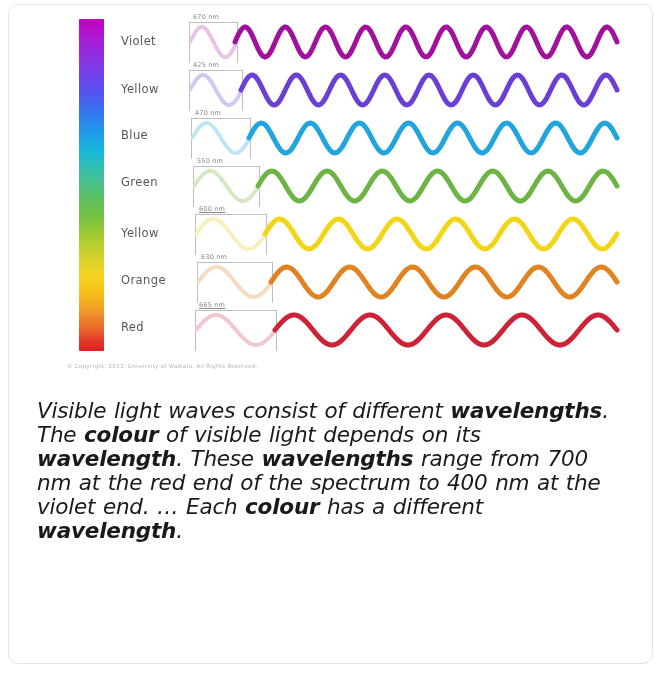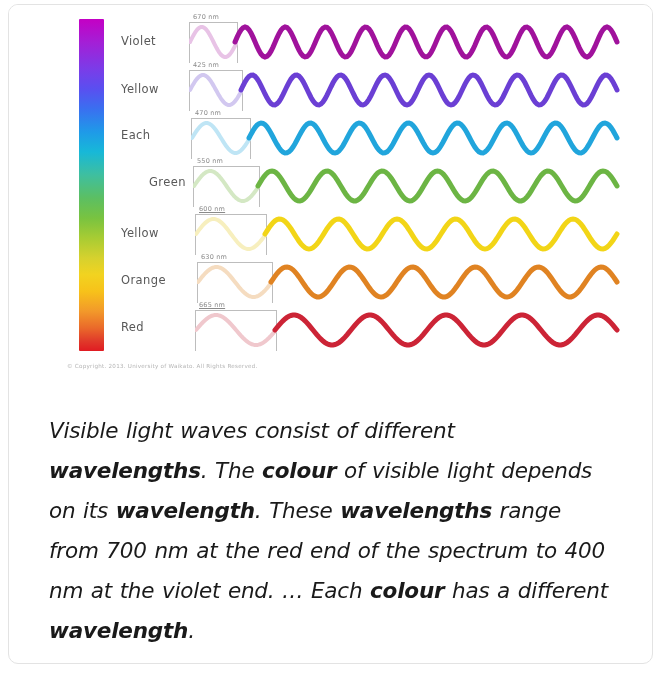--- a/index.html
+++ b/index.html
@@ -108,24 +108,24 @@
   
   .caption {
     position: absolute;
     left: 0;
     top: 392px;
     width: 643px;
     padding: 0 26px;
     box-sizing: border-box;
   }
   .caption p {
-    margin: 14px;
+    margin: 2px;
     font-family: "DejaVu Sans", sans-serif;
     font-size: 21.5px;
-    line-height: 40px;
+    line-height: 24px;
     color: #1a1a1a;
     font-style: italic;
     letter-spacing: -0.2px;
     word-spacing: 1px;
   }
   .caption b {
     font-weight: bold;
     font-style: italic;
   }
 </style>
@@ -150,30 +150,30 @@
         </svg>
         <div class="color-label" style="top: 77px;">Yellow</div>
         <div class="wl-label" style="left: 184px; top: 56px;">425 nm</div>
         <div class="bracket" style="left: 180px; top: 65px; width: 52px; height: 40px;"></div>
         <svg class="ghost-svg" width="54" height="46" style="left: 180px; top: 62px;">
           <path d="M1.00 23.00 L1.87 21.43 L2.73 19.88 L3.60 18.36 L4.47 16.90 L5.33 15.50 L6.20 14.18 L7.07 12.96 L7.93 11.85 L8.80 10.86 L9.67 10.01 L10.53 9.30 L11.40 8.73 L12.27 8.33 L13.13 8.08 L14.00 8.00 L14.87 8.08 L15.73 8.33 L16.60 8.73 L17.47 9.30 L18.33 10.01 L19.20 10.86 L20.07 11.85 L20.93 12.96 L21.80 14.18 L22.67 15.50 L23.53 16.90 L24.40 18.36 L25.27 19.88 L26.13 21.43 L27.00 23.00 L27.87 24.57 L28.73 26.12 L29.60 27.64 L30.47 29.10 L31.33 30.50 L32.20 31.82 L33.07 33.04 L33.93 34.15 L34.80 35.14 L35.67 35.99 L36.53 36.70 L37.40 37.27 L38.27 37.67 L39.13 37.92 L40.00 38.00 L40.87 37.92 L41.73 37.67 L42.60 37.27 L43.47 36.70 L44.33 35.99 L45.20 35.14 L46.07 34.15 L46.93 33.04 L47.80 31.82 L48.67 30.50 L49.53 29.10 L50.40 27.64 L51.27 26.12 L52.13 24.57 L53.00 23.00" fill="none" stroke="#d2c8f0" stroke-width="4" stroke-linecap="round"></path>
         </svg>
         <svg class="wave-svg" width="384" height="46" style="left: 228px; top: 62px;">
           <path d="M4.00 23.00 L6.00 18.80 L8.00 14.93 L10.00 11.71 L12.00 9.39 L14.00 8.17 L16.00 8.13 L18.00 9.29 L20.00 11.55 L22.00 14.72 L24.00 18.56 L26.00 22.75 L28.00 26.96 L30.00 30.86 L32.00 34.12 L34.00 36.50 L36.00 37.79 L38.00 37.90 L40.00 36.81 L42.00 34.62 L44.00 31.49 L46.00 27.68 L48.00 23.50 L50.00 19.28 L52.00 15.36 L54.00 12.04 L56.00 9.61 L58.00 8.25 L60.00 8.08 L62.00 9.09 L64.00 11.23 L66.00 14.31 L68.00 18.08 L70.00 22.25 L72.00 26.48 L74.00 30.43 L76.00 33.78 L78.00 36.27 L80.00 37.70 L82.00 37.95 L84.00 37.00 L86.00 34.93 L88.00 31.90 L90.00 28.16 L92.00 24.00 L94.00 19.77 L96.00 15.79 L98.00 12.39 L100.00 9.85 L102.00 8.35 L104.00 8.03 L106.00 8.91 L108.00 10.92 L110.00 13.90 L112.00 17.61 L114.00 21.75 L116.00 25.99 L118.00 29.99 L120.00 33.43 L122.00 36.03 L124.00 37.59 L126.00 37.98 L128.00 37.17 L130.00 35.22 L132.00 32.30 L134.00 28.62 L136.00 24.50 L138.00 20.26 L140.00 16.23 L142.00 12.75 L144.00 10.09 L146.00 8.47 L148.00 8.01 L150.00 8.75 L152.00 10.63 L154.00 13.51 L156.00 17.14 L158.00 21.25 L160.00 25.49 L162.00 29.54 L164.00 33.06 L166.00 35.78 L168.00 37.47 L170.00 38.00 L172.00 37.33 L174.00 35.51 L176.00 32.68 L178.00 29.09 L180.00 25.00 L182.00 20.75 L184.00 16.69 L186.00 13.13 L188.00 10.36 L190.00 8.60 L192.00 8.00 L194.00 8.60 L196.00 10.36 L198.00 13.13 L200.00 16.69 L202.00 20.75 L204.00 25.00 L206.00 29.09 L208.00 32.68 L210.00 35.51 L212.00 37.33 L214.00 38.00 L216.00 37.47 L218.00 35.78 L220.00 33.06 L222.00 29.54 L224.00 25.49 L226.00 21.25 L228.00 17.14 L230.00 13.51 L232.00 10.63 L234.00 8.75 L236.00 8.01 L238.00 8.47 L240.00 10.09 L242.00 12.75 L244.00 16.23 L246.00 20.26 L248.00 24.50 L250.00 28.62 L252.00 32.30 L254.00 35.22 L256.00 37.17 L258.00 37.98 L260.00 37.59 L262.00 36.03 L264.00 33.43 L266.00 29.99 L268.00 25.99 L270.00 21.75 L272.00 17.61 L274.00 13.90 L276.00 10.92 L278.00 8.91 L280.00 8.03 L282.00 8.35 L284.00 9.85 L286.00 12.39 L288.00 15.79 L290.00 19.77 L292.00 24.00 L294.00 28.16 L296.00 31.90 L298.00 34.93 L300.00 37.00 L302.00 37.95 L304.00 37.70 L306.00 36.27 L308.00 33.78 L310.00 30.43 L312.00 26.48 L314.00 22.25 L316.00 18.08 L318.00 14.31 L320.00 11.23 L322.00 9.09 L324.00 8.08 L326.00 8.25 L328.00 9.61 L330.00 12.04 L332.00 15.36 L334.00 19.28 L336.00 23.50 L338.00 27.68 L340.00 31.49 L342.00 34.62 L344.00 36.81 L346.00 37.90 L348.00 37.79 L350.00 36.50 L352.00 34.12 L354.00 30.86 L356.00 26.96 L358.00 22.75 L360.00 18.56 L362.00 14.72 L364.00 11.55 L366.00 9.29 L368.00 8.13 L370.00 8.17 L372.00 9.39 L374.00 11.71 L376.00 14.93 L378.00 18.80 L380.00 23.00" fill="none" stroke="#6b3fd4" stroke-width="5" stroke-linecap="round"></path>
         </svg>
-        <div class="color-label" style="top: 123px;">Each</div>
+        <div class="color-label" style="top: 123px;">Blue</div>
         <div class="wl-label" style="left: 186px; top: 104px;">470 nm</div>
         <div class="bracket" style="left: 182px; top: 113px; width: 58px; height: 40px;"></div>
         <svg class="ghost-svg" width="60" height="46" style="left: 182px; top: 110px;">
           <path d="M1.00 23.00 L1.97 21.43 L2.93 19.88 L3.90 18.36 L4.87 16.90 L5.83 15.50 L6.80 14.18 L7.77 12.96 L8.73 11.85 L9.70 10.86 L10.67 10.01 L11.63 9.30 L12.60 8.73 L13.57 8.33 L14.53 8.08 L15.50 8.00 L16.47 8.08 L17.43 8.33 L18.40 8.73 L19.37 9.30 L20.33 10.01 L21.30 10.86 L22.27 11.85 L23.23 12.96 L24.20 14.18 L25.17 15.50 L26.13 16.90 L27.10 18.36 L28.07 19.88 L29.03 21.43 L30.00 23.00 L30.97 24.57 L31.93 26.12 L32.90 27.64 L33.87 29.10 L34.83 30.50 L35.80 31.82 L36.77 33.04 L37.73 34.15 L38.70 35.14 L39.67 35.99 L40.63 36.70 L41.60 37.27 L42.57 37.67 L43.53 37.92 L44.50 38.00 L45.47 37.92 L46.43 37.67 L47.40 37.27 L48.37 36.70 L49.33 35.99 L50.30 35.14 L51.27 34.15 L52.23 33.04 L53.20 31.82 L54.17 30.50 L55.13 29.10 L56.10 27.64 L57.07 26.12 L58.03 24.57 L59.00 23.00" fill="none" stroke="#bfe5f5" stroke-width="4" stroke-linecap="round"></path>
         </svg>
         <svg class="wave-svg" width="376" height="46" style="left: 236px; top: 110px;">
           <path d="M4.00 23.00 L6.00 19.20 L8.00 15.65 L10.00 12.58 L12.00 10.18 L14.00 8.63 L16.00 8.01 L18.00 8.37 L20.00 9.68 L22.00 11.86 L24.00 14.77 L26.00 18.22 L28.00 21.98 L30.00 25.80 L32.00 29.44 L34.00 32.66 L36.00 35.25 L38.00 37.05 L40.00 37.92 L42.00 37.82 L44.00 36.76 L46.00 34.80 L48.00 32.06 L50.00 28.74 L52.00 25.04 L54.00 21.21 L56.00 17.50 L58.00 14.14 L60.00 11.36 L62.00 9.35 L64.00 8.22 L66.00 8.05 L68.00 8.87 L70.00 10.60 L72.00 13.14 L74.00 16.33 L76.00 19.95 L78.00 23.77 L80.00 27.54 L82.00 31.01 L84.00 33.96 L86.00 36.20 L88.00 37.57 L90.00 38.00 L92.00 37.44 L94.00 35.95 L96.00 33.61 L98.00 30.57 L100.00 27.05 L102.00 23.26 L104.00 19.45 L106.00 15.87 L108.00 12.76 L110.00 10.32 L112.00 8.70 L114.00 8.02 L116.00 8.31 L118.00 9.57 L120.00 11.69 L122.00 14.56 L124.00 17.98 L126.00 21.72 L128.00 25.55 L130.00 29.21 L132.00 32.47 L134.00 35.11 L136.00 36.95 L138.00 37.89 L140.00 37.86 L142.00 36.86 L144.00 34.95 L146.00 32.27 L148.00 28.98 L150.00 25.30 L152.00 21.47 L154.00 17.74 L156.00 14.35 L158.00 11.53 L160.00 9.45 L162.00 8.26 L164.00 8.03 L166.00 8.78 L168.00 10.46 L170.00 12.95 L172.00 16.10 L174.00 19.70 L176.00 23.51 L178.00 27.29 L180.00 30.79 L182.00 33.79 L184.00 36.07 L186.00 37.51 L188.00 38.00 L190.00 37.51 L192.00 36.07 L194.00 33.79 L196.00 30.79 L198.00 27.29 L200.00 23.51 L202.00 19.70 L204.00 16.10 L206.00 12.95 L208.00 10.46 L210.00 8.78 L212.00 8.03 L214.00 8.26 L216.00 9.45 L218.00 11.53 L220.00 14.35 L222.00 17.74 L224.00 21.47 L226.00 25.30 L228.00 28.98 L230.00 32.27 L232.00 34.95 L234.00 36.86 L236.00 37.86 L238.00 37.89 L240.00 36.95 L242.00 35.11 L244.00 32.47 L246.00 29.21 L248.00 25.55 L250.00 21.72 L252.00 17.98 L254.00 14.56 L256.00 11.69 L258.00 9.57 L260.00 8.31 L262.00 8.02 L264.00 8.70 L266.00 10.32 L268.00 12.76 L270.00 15.87 L272.00 19.45 L274.00 23.26 L276.00 27.05 L278.00 30.57 L280.00 33.61 L282.00 35.95 L284.00 37.44 L286.00 38.00 L288.00 37.57 L290.00 36.20 L292.00 33.96 L294.00 31.01 L296.00 27.54 L298.00 23.77 L300.00 19.95 L302.00 16.33 L304.00 13.14 L306.00 10.60 L308.00 8.87 L310.00 8.05 L312.00 8.22 L314.00 9.35 L316.00 11.36 L318.00 14.14 L320.00 17.50 L322.00 21.21 L324.00 25.04 L326.00 28.74 L328.00 32.06 L330.00 34.80 L332.00 36.76 L334.00 37.82 L336.00 37.92 L338.00 37.05 L340.00 35.25 L342.00 32.66 L344.00 29.44 L346.00 25.80 L348.00 21.98 L350.00 18.22 L352.00 14.77 L354.00 11.86 L356.00 9.68 L358.00 8.37 L360.00 8.01 L362.00 8.63 L364.00 10.18 L366.00 12.58 L368.00 15.65 L370.00 19.20 L372.00 23.00" fill="none" stroke="#21a5dc" stroke-width="5" stroke-linecap="round"></path>
         </svg>
-        <div class="color-label" style="top: 170px; margin-left: 28px;">Green</div>
+        <div class="color-label" style="top: 170px;">Green</div>
         <div class="wl-label" style="left: 188px; top: 152px;">550 nm</div>
         <div class="bracket" style="left: 184px; top: 161px; width: 65px; height: 40px;"></div>
         <svg class="ghost-svg" width="67" height="46" style="left: 184px; top: 158px;">
           <path d="M1.00 23.00 L2.08 21.43 L3.17 19.88 L4.25 18.36 L5.33 16.90 L6.42 15.50 L7.50 14.18 L8.58 12.96 L9.67 11.85 L10.75 10.86 L11.83 10.01 L12.92 9.30 L14.00 8.73 L15.08 8.33 L16.17 8.08 L17.25 8.00 L18.33 8.08 L19.42 8.33 L20.50 8.73 L21.58 9.30 L22.67 10.01 L23.75 10.86 L24.83 11.85 L25.92 12.96 L27.00 14.18 L28.08 15.50 L29.17 16.90 L30.25 18.36 L31.33 19.88 L32.42 21.43 L33.50 23.00 L34.58 24.57 L35.67 26.12 L36.75 27.64 L37.83 29.10 L38.92 30.50 L40.00 31.82 L41.08 33.04 L42.17 34.15 L43.25 35.14 L44.33 35.99 L45.42 36.70 L46.50 37.27 L47.58 37.67 L48.67 37.92 L49.75 38.00 L50.83 37.92 L51.92 37.67 L53.00 37.27 L54.08 36.70 L55.17 35.99 L56.25 35.14 L57.33 34.15 L58.42 33.04 L59.50 31.82 L60.58 30.50 L61.67 29.10 L62.75 27.64 L63.83 26.12 L64.92 24.57 L66.00 23.00" fill="none" stroke="#d4e8c4" stroke-width="4" stroke-linecap="round"></path>
         </svg>
         <svg class="wave-svg" width="367" height="46" style="left: 245px; top: 158px;">
           <path d="M4.00 23.00 L5.99 19.63 L7.99 16.42 L9.98 13.56 L11.98 11.18 L13.97 9.41 L15.97 8.33 L17.96 8.00 L19.96 8.45 L21.95 9.63 L23.94 11.51 L25.94 13.97 L27.93 16.90 L29.93 20.14 L31.92 23.52 L33.92 26.88 L35.91 30.04 L37.91 32.84 L39.90 35.14 L41.89 36.81 L43.89 37.77 L45.88 37.98 L47.88 37.42 L49.87 36.12 L51.87 34.15 L53.86 31.60 L55.86 28.62 L57.85 25.35 L59.84 21.95 L61.84 18.61 L63.83 15.50 L65.83 12.77 L67.82 10.56 L69.82 9.00 L71.81 8.15 L73.81 8.06 L75.80 8.73 L77.79 10.14 L79.79 12.21 L81.78 14.83 L83.78 17.87 L85.77 21.17 L87.77 24.57 L89.76 27.88 L91.76 30.95 L93.75 33.61 L95.74 35.72 L97.74 37.18 L99.73 37.92 L101.73 37.89 L103.72 37.10 L105.72 35.58 L107.71 33.42 L109.71 30.73 L111.70 27.64 L113.69 24.31 L115.69 20.91 L117.68 17.62 L119.68 14.61 L121.67 12.03 L123.67 10.01 L125.66 8.66 L127.66 8.04 L129.65 8.18 L131.64 9.09 L133.64 10.71 L135.63 12.96 L137.63 15.73 L139.62 18.87 L141.62 22.21 L143.61 25.60 L145.61 28.86 L147.60 31.82 L149.59 34.32 L151.59 36.24 L153.58 37.49 L155.58 37.99 L157.57 37.72 L159.57 36.70 L161.56 34.98 L163.56 32.64 L165.55 29.81 L167.54 26.63 L169.54 23.26 L171.53 19.88 L173.53 16.66 L175.52 13.77 L177.52 11.34 L179.51 9.52 L181.51 8.38 L183.50 8.00 L185.49 8.38 L187.49 9.52 L189.48 11.34 L191.48 13.77 L193.47 16.66 L195.47 19.88 L197.46 23.26 L199.46 26.63 L201.45 29.81 L203.44 32.64 L205.44 34.98 L207.43 36.70 L209.43 37.72 L211.42 37.99 L213.42 37.49 L215.41 36.24 L217.41 34.32 L219.40 31.82 L221.39 28.86 L223.39 25.60 L225.38 22.21 L227.38 18.87 L229.37 15.73 L231.37 12.96 L233.36 10.71 L235.36 9.09 L237.35 8.18 L239.34 8.04 L241.34 8.66 L243.33 10.01 L245.33 12.03 L247.32 14.61 L249.32 17.62 L251.31 20.91 L253.31 24.31 L255.30 27.64 L257.29 30.73 L259.29 33.42 L261.28 35.58 L263.28 37.10 L265.27 37.89 L267.27 37.92 L269.26 37.18 L271.26 35.72 L273.25 33.61 L275.24 30.95 L277.24 27.88 L279.23 24.57 L281.23 21.17 L283.22 17.87 L285.22 14.83 L287.21 12.21 L289.21 10.14 L291.20 8.73 L293.19 8.06 L295.19 8.15 L297.18 9.00 L299.18 10.56 L301.17 12.77 L303.17 15.50 L305.16 18.61 L307.16 21.95 L309.15 25.35 L311.14 28.62 L313.14 31.60 L315.13 34.15 L317.13 36.12 L319.12 37.42 L321.12 37.98 L323.11 37.77 L325.11 36.81 L327.10 35.14 L329.09 32.84 L331.09 30.04 L333.08 26.88 L335.08 23.52 L337.07 20.14 L339.07 16.90 L341.06 13.97 L343.06 11.51 L345.05 9.63 L347.04 8.45 L349.04 8.00 L351.03 8.33 L353.03 9.41 L355.02 11.18 L357.02 13.56 L359.01 16.42 L361.01 19.63 L363.00 23.00" fill="none" stroke="#6cb544" stroke-width="5" stroke-linecap="round"></path>
         </svg>
         <div class="color-label" style="top: 221px;">Yellow</div>
         <div class="wl-label" style="left: 190px; top: 200px; text-decoration: underline;">600 nm</div>

